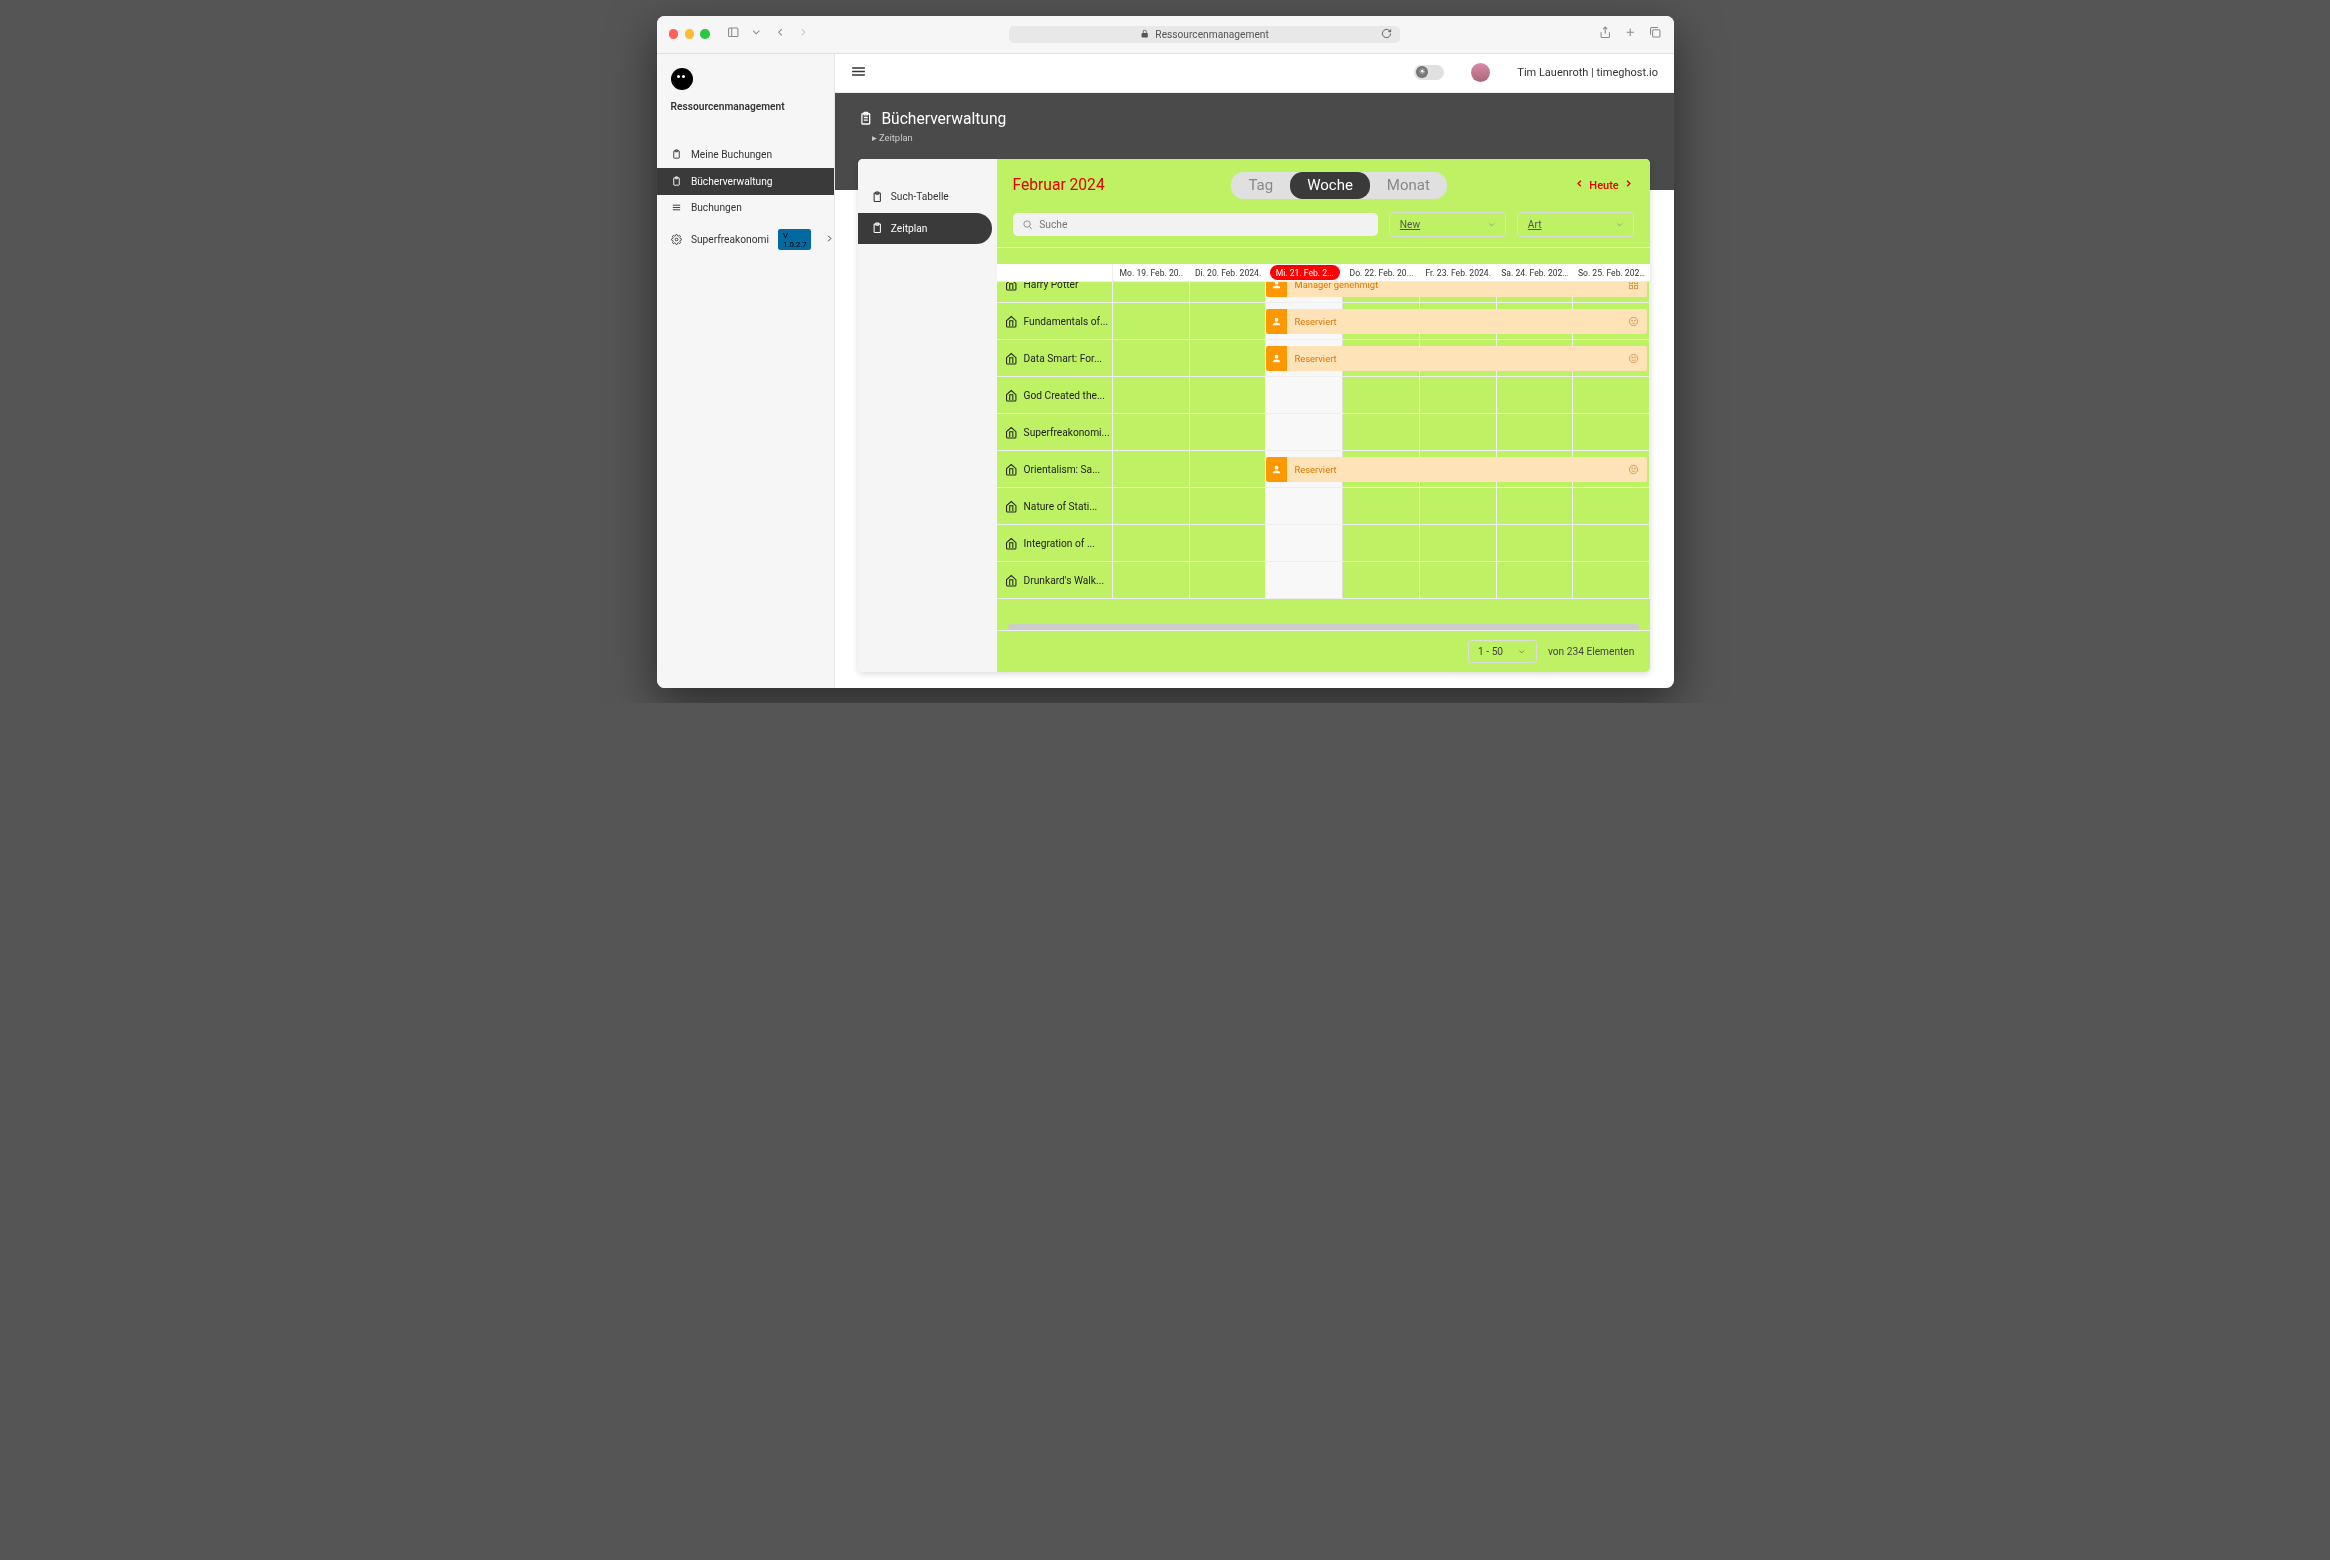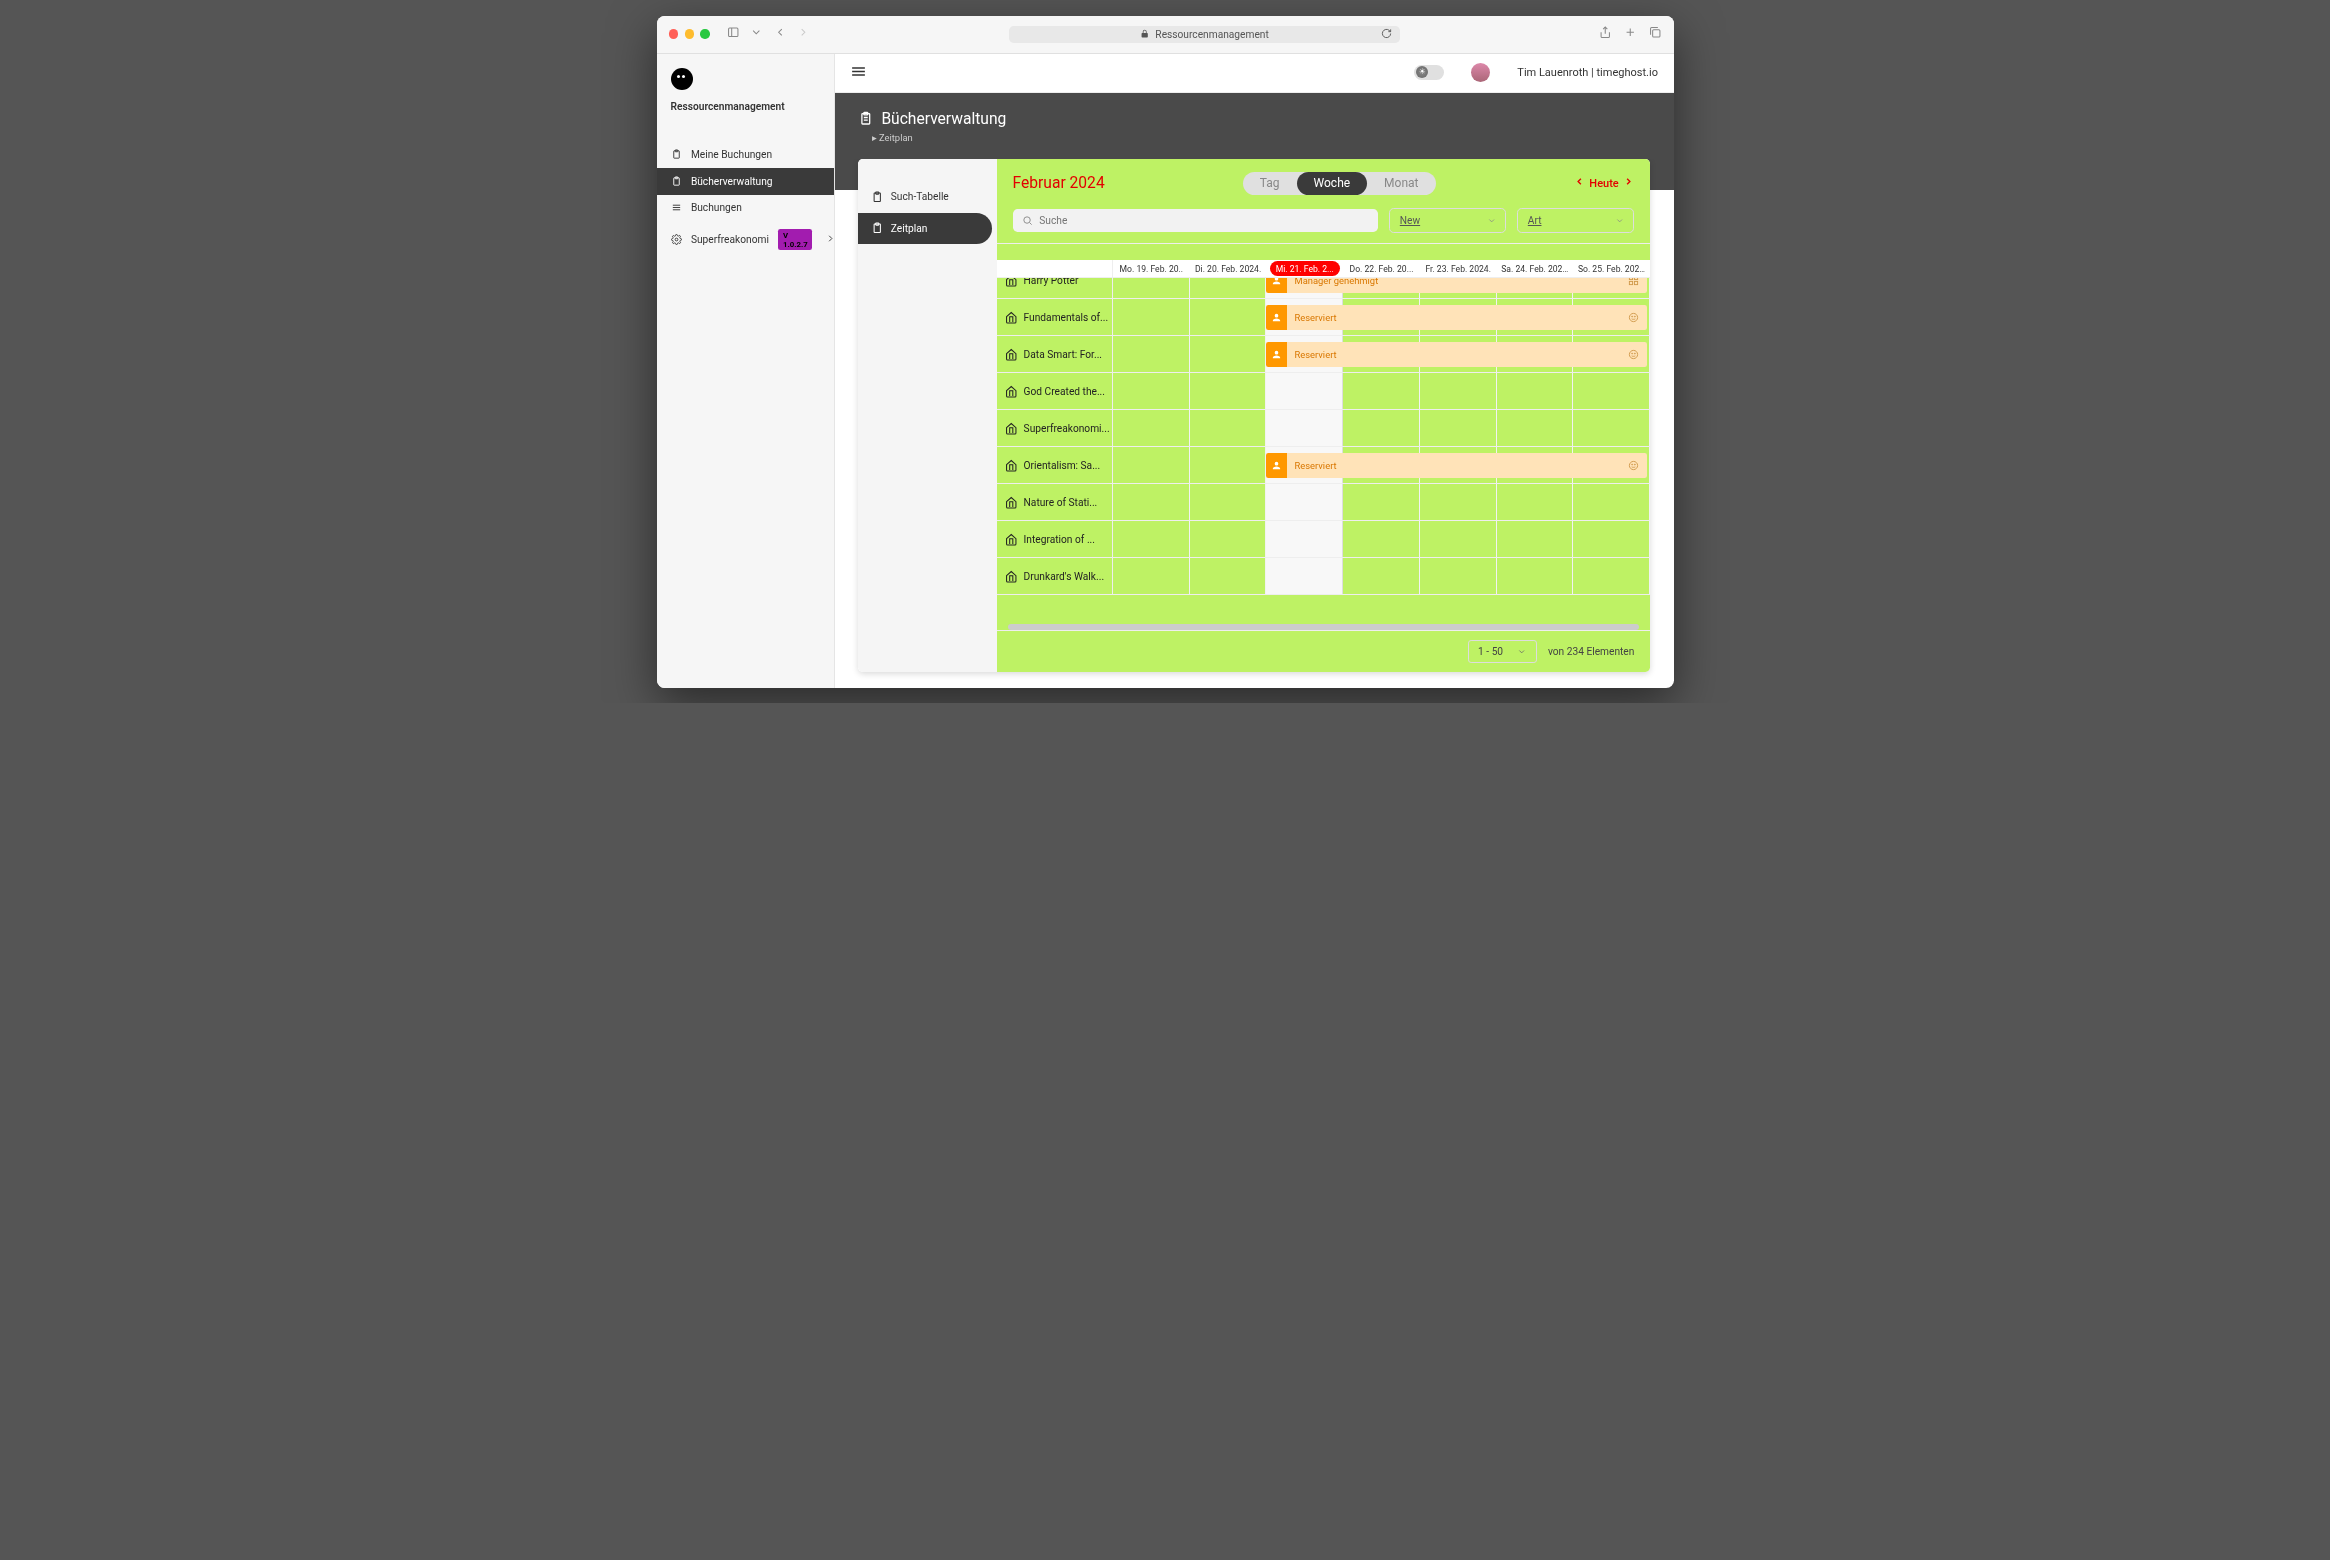--- a/index.html
+++ b/index.html
@@ -23,21 +23,21 @@
 .logo-area { padding: 14px 14px 7.8px; }
 .logo { width: 22px; height: 22px; background: #000; border-radius: 50%; position: relative; }
 .logo::before, .logo::after { content: ""; position: absolute; width: 3.1px; height: 3.1px; background: #fff; border-radius: 50%; top: 7.8px; }
 .logo::before { left: 6.3px; }
 .logo::after { left: 11.7px; }
 .logo-title { font-size: 10.2px; font-weight: 600; color: #333; margin-top: 11px; }
 .nav { margin-top: 22px; }
 .nav-item { display: flex; align-items: center; gap: 9.4px; padding: 7.8px 14px; font-size: 10.2px; color: #333; cursor: pointer; }
 .nav-item.active { background: #3a3a3a; color: #fff; }
 .nav-item svg { width: 11px; height: 11px; flex-shrink: 0; }
-.version-badge { background: #a21caf; color: #000; font-size: 7.8px; font-weight: 700; padding: 1.6px 4.7px; border-radius: 2.3px; margin-left: auto; }
+.version-badge { background: #0369a1; color: #000; font-size: 7.8px; font-weight: 400; padding: 1.6px 4.7px; border-radius: 2.3px; margin-left: auto; }
 .nav-item .chevron { margin-left: 3.1px; }
 
 .main { flex: 1; display: flex; flex-direction: column; overflow: hidden; }
 .topbar { height: 39px; background: #fff; border-bottom: 0.8px solid #eee; display: flex; align-items: center; padding: 0 15.6px; }
 .hamburger { cursor: pointer; }
 .hamburger svg { width: 17px; height: 17px; }
 .topbar-right { margin-left: auto; display: flex; align-items: center; gap: 27px; font-size: 11px; color: #333; }
 .theme-toggle { width: 30px; height: 15.6px; background: #e0e0e0; border-radius: 7.8px; position: relative; }
 .theme-toggle::before { content: "☀"; position: absolute; left: 1.6px; top: 0.8px; width: 12.5px; height: 12.5px; background: radial-gradient(#888,#666); border-radius: 50%; font-size: 7.8px; color:#fff; display:flex; align-items:center; justify-content:center;}
 .avatar { width: 19px; height: 19px; border-radius: 50%; background: linear-gradient(#d8a,#a67); }
@@ -51,21 +51,21 @@
 .card { background: #fff; border-radius: 4.7px; box-shadow: 0 1.6px 6.3px rgba(0,0,0,0.15); overflow: hidden; }
 .subnav { width: 139px; background: #f5f5f5; border-radius: 4.7px 0 0 4.7px; padding-top: 22px; }
 .subnav-item { display: flex; align-items: center; gap: 7.8px; padding: 9.4px 12.5px; font-size: 10.2px; color: #333; cursor: pointer; border-radius: 0 17px 17px 0; margin-right: 4.7px; }
 .subnav-item.active { background: #3a3a3a; color: #fff; }
 .subnav-item svg { width: 12.5px; height: 12.5px; }
 
 .schedule-card { flex: 1; display: flex; flex-direction: column; background:#bef264; }
 .sched-header { display: flex; align-items: center; padding: 12.5px 15.6px 7.8px; gap: 7.8px; }
 .month-label { color: #e30000; font-size: 15.6px; font-weight: 400; }
 .view-toggle { margin-left: auto; background: #e0e0e0; border-radius: 12.5px; display: flex; overflow: hidden; margin-right: auto; }
-.view-toggle span { padding: 4.7px 17px; font-size: 12px; color: #888; cursor: pointer; }
+.view-toggle span { padding: 4.7px 17px; font-size: 15px; color: #888; cursor: pointer; }
 .view-toggle span.active { background: #3a3a3a; color: #fff; border-radius: 12.5px; }
 .today-ctrl { display: flex; align-items: center; gap: 4.7px; color: #e30000; font-size: 11px; font-weight: 500; cursor: pointer; }
 .today-ctrl svg { width: 11px; height: 11px; }
 
 .filters { display: flex; gap: 11px; padding: 4.7px 15.6px 9.4px; align-items: center; }
 .search-box { flex: 1; background: #f2f2f2; border-radius: 4.7px; display: flex; align-items: center; padding: 6.3px 9.4px; gap: 6.3px; }
 .search-box input { border: none; background: transparent; outline: none; font-size: 10.2px; flex: 1; }
 .dropdown { border: 0.8px solid #ddd; border-radius: 4.7px; padding: 6.3px 9.4px; font-size: 10.2px; color: #555; display: flex; align-items: center; gap: 23.5px; min-width: 117px; justify-content: space-between; cursor: pointer; text-decoration: underline; }
 
 .timeline { flex: 1; overflow: auto; border-top: 0.8px solid #eee; position: relative; }

